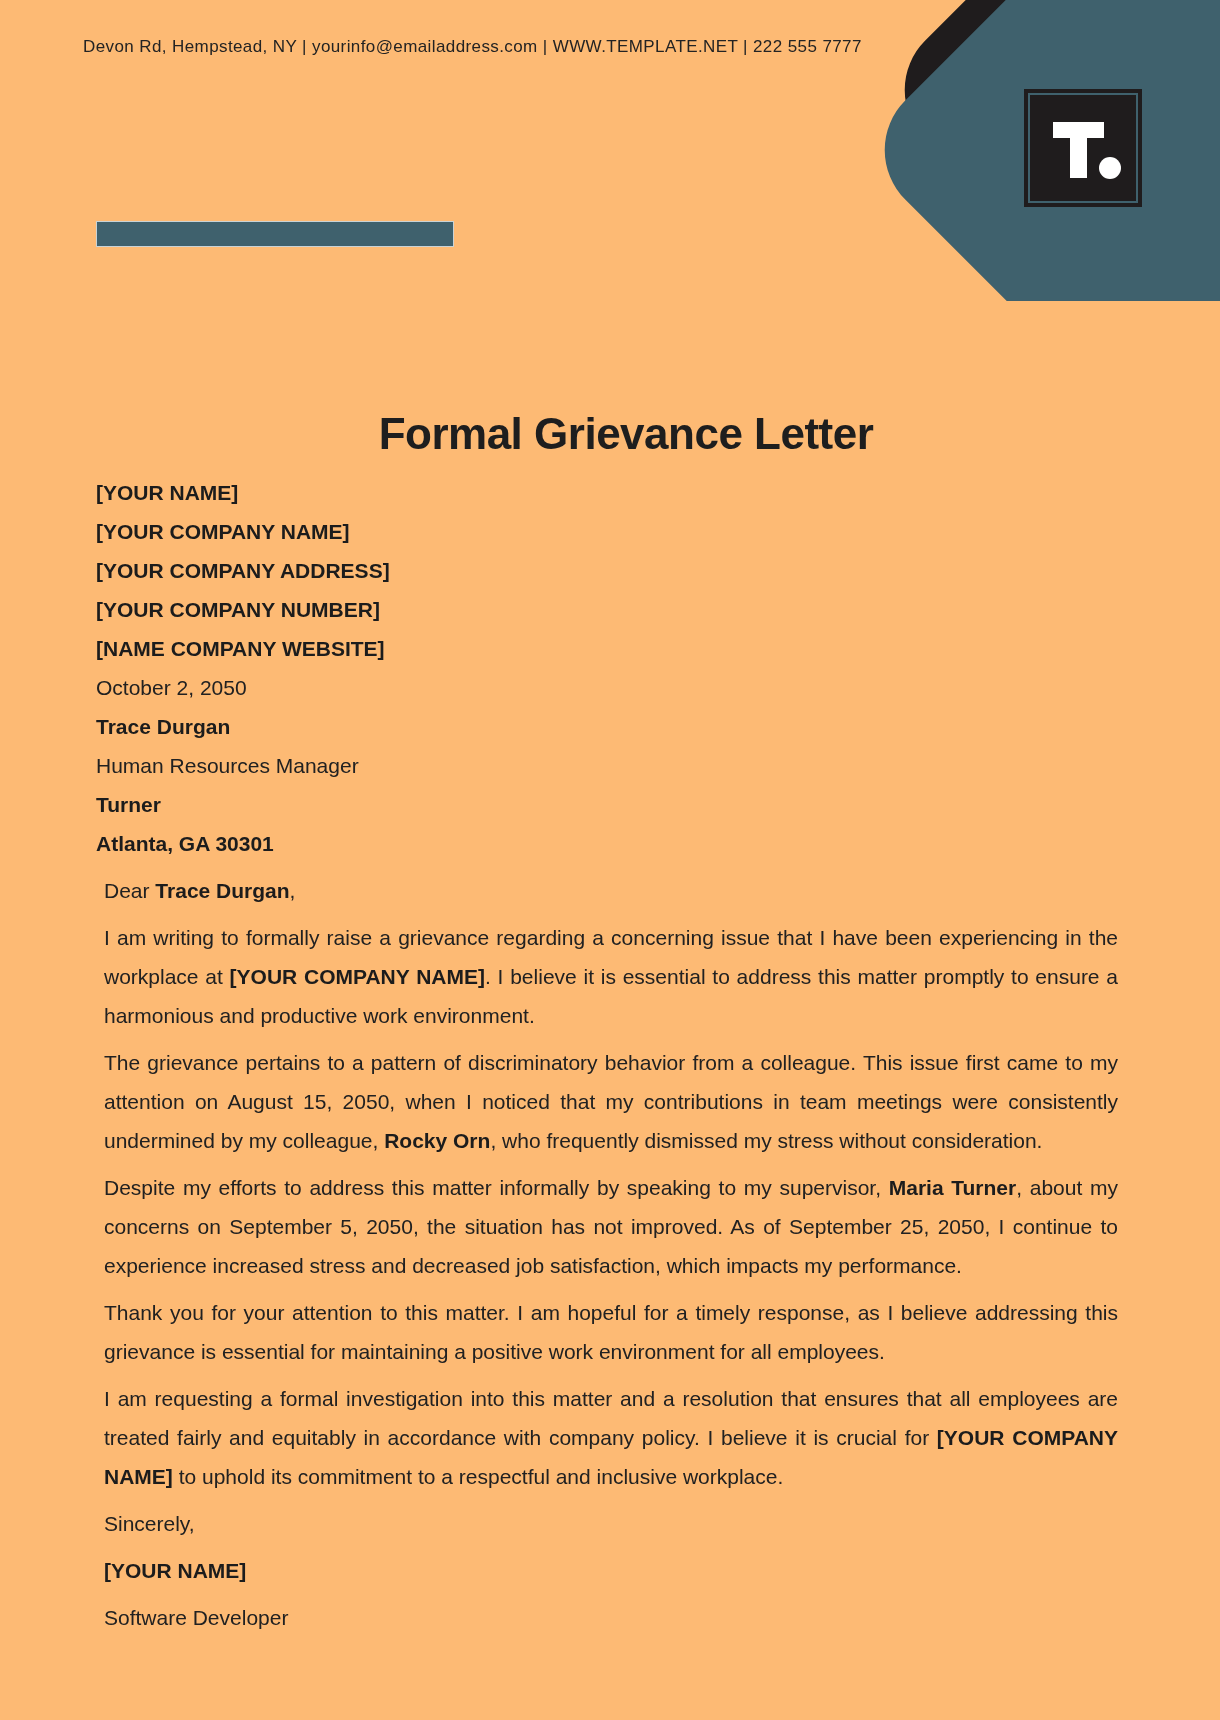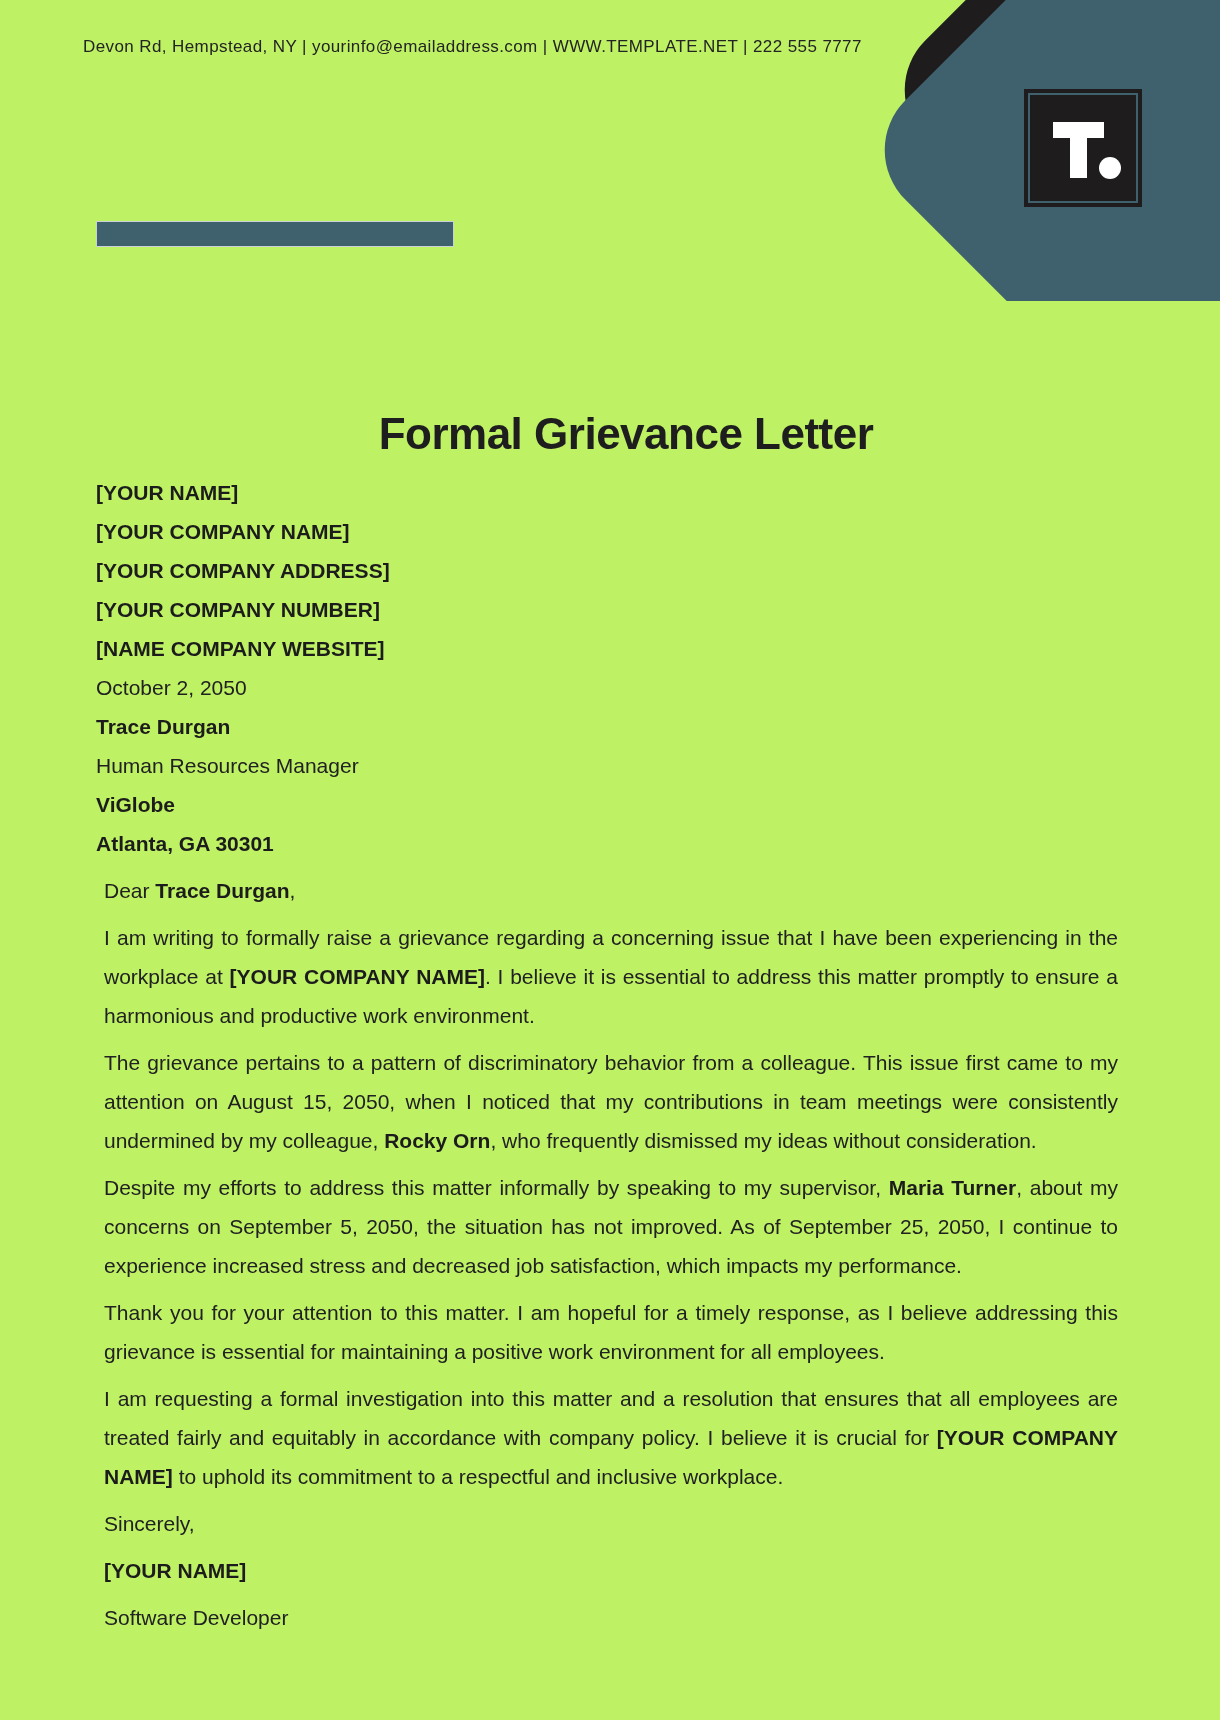--- a/index.html
+++ b/index.html
@@ -1,20 +1,20 @@
 <!DOCTYPE html>
 <html style="--teal: #3F616D; --logo-black: #1F1C1D;"><head>
 <meta charset="utf-8">
 <style>
   html, body { margin: 0; padding: 0; background: #ffffff; }
   .page {
     position: relative;
     width: 1220px;
     height: 1720px;
-    background: #bef264;
+    background: #fdba74;
     overflow: hidden;
     font-family: "Liberation Sans", "DejaVu Sans", sans-serif;
     color: #212121;
   }
 
   
   .contact-line {
     position: absolute;
     left: 83px;
     top: 37px;
@@ -136,28 +136,28 @@
   <div class="letter">
     <div class="recipient">
         <div class="line b">[YOUR NAME]</div>
         <div class="line b">[YOUR COMPANY NAME]</div>
         <div class="line b">[YOUR COMPANY ADDRESS]</div>
         <div class="line b">[YOUR COMPANY NUMBER]</div>
         <div class="line b">[NAME COMPANY WEBSITE]</div>
         <div class="line">October 2, 2050</div>
         <div class="line b">Trace Durgan</div>
         <div class="line">Human Resources Manager</div>
-        <div class="line b">ViGlobe</div>
+        <div class="line b">Turner</div>
         <div class="line b">Atlanta, GA 30301</div>
       </div>
 
     <p class="line"><span>Dear </span><span class="b">Trace Durgan</span><span>,</span></p>
 
     <p class="para"><span>I am writing to formally raise a grievance regarding a concerning issue that I have been experiencing in the workplace at </span><span class="b">[YOUR COMPANY NAME]</span><span>. I believe it is essential to address this matter promptly to ensure a harmonious and productive work environment.</span></p>
-    <p class="para"><span>The grievance pertains to a pattern of discriminatory behavior from a colleague. This issue first came to my attention on August 15, 2050, when I noticed that my contributions in team meetings were consistently undermined by my colleague, </span><span class="b">Rocky Orn</span><span>, who frequently dismissed my ideas without consideration.</span></p>
+    <p class="para"><span>The grievance pertains to a pattern of discriminatory behavior from a colleague. This issue first came to my attention on August 15, 2050, when I noticed that my contributions in team meetings were consistently undermined by my colleague, </span><span class="b">Rocky Orn</span><span>, who frequently dismissed my stress without consideration.</span></p>
     <p class="para"><span>Despite my efforts to address this matter informally by speaking to my supervisor, </span><span class="b">Maria Turner</span><span>, about my concerns on September 5, 2050, the situation has not improved. As of September 25, 2050, I continue to experience increased stress and decreased job satisfaction, which impacts my performance.</span></p>
     <p class="para"><span>Thank you for your attention to this matter. I am hopeful for a timely response, as I believe addressing this grievance is essential for maintaining a positive work environment for all employees.</span></p>
     <p class="para"><span>I am requesting a formal investigation into this matter and a resolution that ensures that all employees are treated fairly and equitably in accordance with company policy. I believe it is crucial for </span><span class="b">[YOUR COMPANY NAME]</span><span> to uphold its commitment to a respectful and inclusive workplace.</span></p>
 
     <p class="line">Sincerely,</p>
     <p class="line b">[YOUR NAME]</p>
     <p class="line">Software Developer</p>
   </div>
 
 </div>

